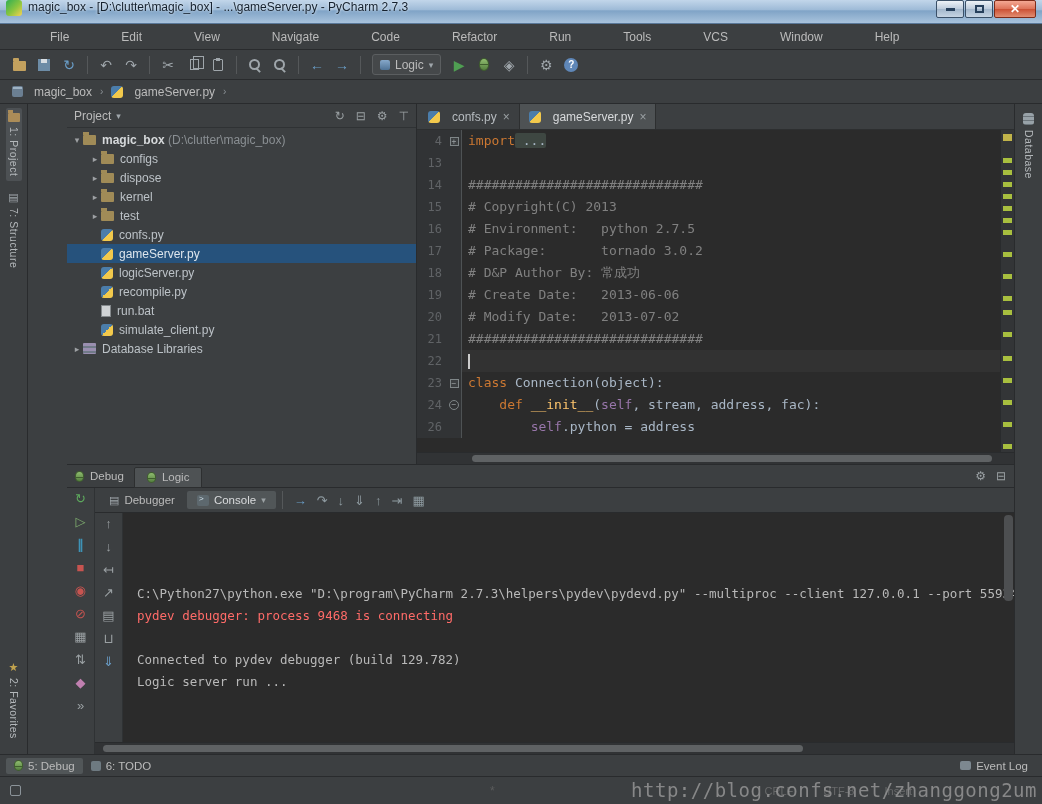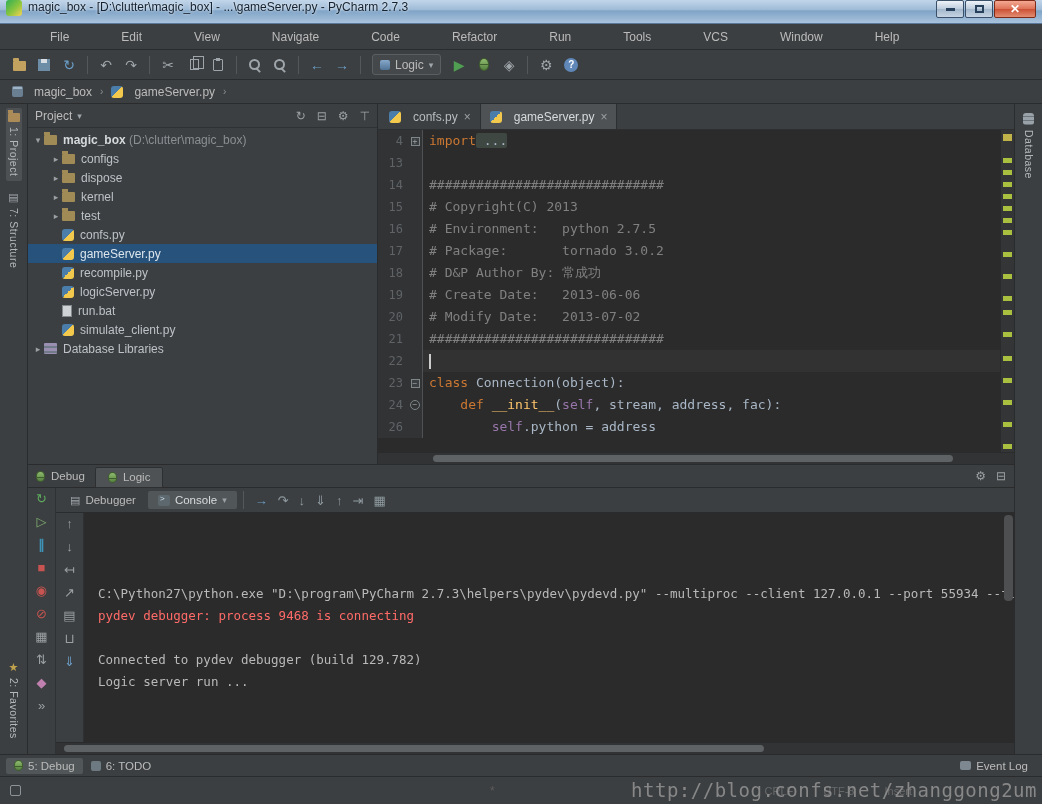--- a/index.html
+++ b/index.html
@@ -256,21 +256,21 @@
         <span class="ic-struct">▤</span>
         <span class="vlabel">7: Structure</span>
       </div>
       <div class="spacer"></div>
       <div class="vbtn">
         <span class="ic-star">★</span>
         <span class="vlabel">2: Favorites</span>
       </div>
     </div>
 
-    <div style="display:flex;flex-direction:column;flex:1;min-width:0;">
+    <div style="display:flex;flex-direction:column;flex:1;min-width:0;margin-left:39px;">
       <div style="display:flex;height:360px;flex:0 0 360px;min-width:0;">
 
         <div class="project">
           <div class="phead">
             <span>Project</span>
             <span class="arrow">▾</span>
             <span class="spacer"></span>
             <span class="phico">↻</span>
             <span class="phico">⊟</span>
             <span class="phico">⚙</span>
@@ -309,26 +309,26 @@
                 <span class="tname">confs.py</span>
               </div>
               <div class="trow sel" style="padding-left: 22px;">
                 <span class="chev"></span>
                 <span class="ic ic-py"></span>
                 <span class="tname">gameServer.py</span>
               </div>
               <div class="trow" style="padding-left: 22px;">
                 <span class="chev"></span>
                 <span class="ic ic-py"></span>
-                <span class="tname">recompile.py</span>
+                <span class="tname">logicServer.py</span>
               </div>
               <div class="trow" style="padding-left: 22px;">
                 <span class="chev"></span>
                 <span class="ic ic-py"></span>
-                <span class="tname">logicServer.py</span>
+                <span class="tname">recompile.py</span>
               </div>
               <div class="trow" style="padding-left: 22px;">
                 <span class="chev"></span>
                 <span class="ic ic-file"></span>
                 <span class="tname">run.bat</span>
               </div>
               <div class="trow" style="padding-left: 22px;">
                 <span class="chev"></span>
                 <span class="ic ic-py"></span>
                 <span class="tname">simulate_client.py</span>

